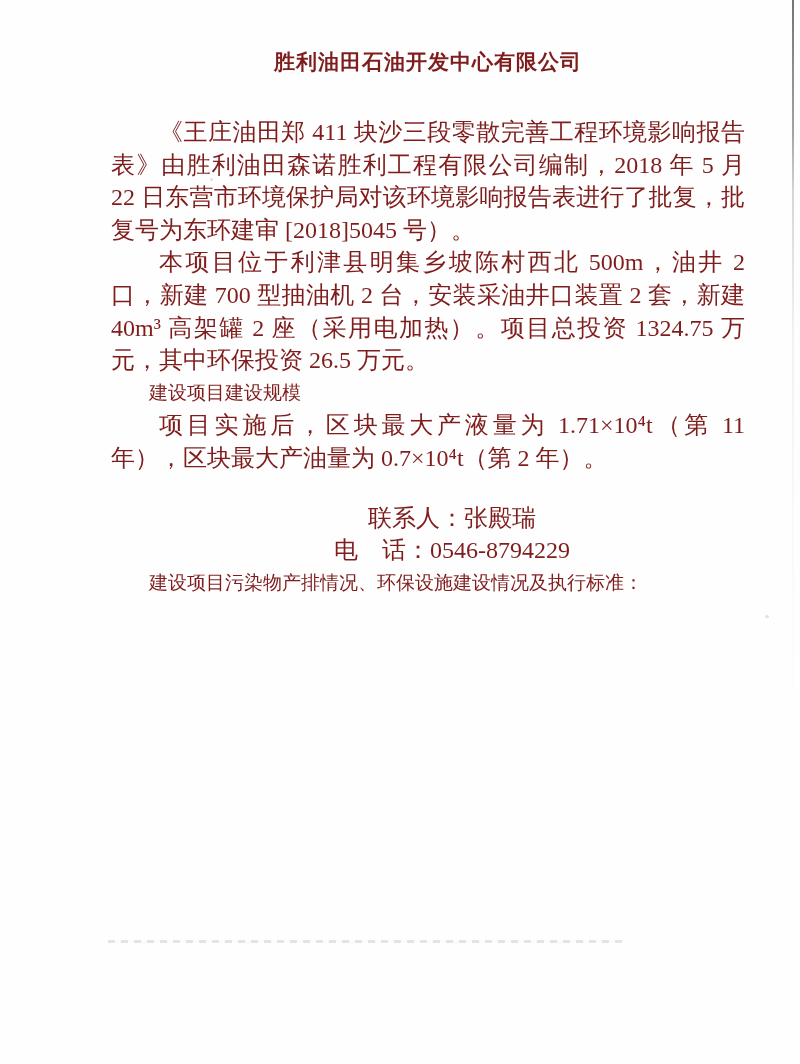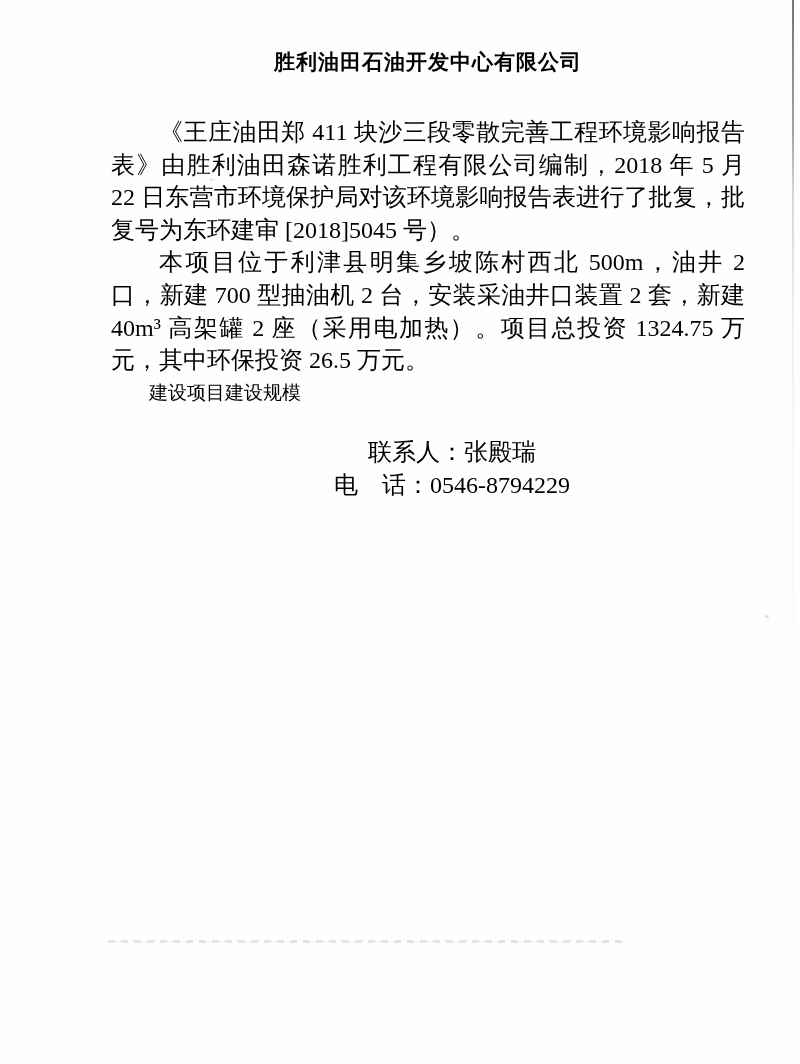--- a/index.html
+++ b/index.html
@@ -7,21 +7,21 @@
     padding: 0;
     background: #ffffff;
   }
   .page {
     position: relative;
     width: 800px;
     height: 1064px;
     background: #fefefe;
     overflow: hidden;
     font-family: "Liberation Serif", "DejaVu Serif", serif;
-    color: #000000;
+    color: #7f1d1d;
   }
   .content {
     position: absolute;
     left: 111px;
     top: 42px;
     width: 634px;
   }
   .doc-title {
     text-align: center;
     font-weight: bold;
@@ -98,23 +98,25 @@
     <div class="title-block">
       <div class="doc-title">胜利油田石油开发中心有限公司</div>
     </div>
 
     <p class="para">《王庄油田郑 411 块沙三段零散完善工程环境影响报告表》由胜利油田森诺胜利工程有限公司编制，2018 年 5 月 22 日东营市环境保护局对该环境影响报告表进行了批复，批复号为东环建审 [2018]5045 号）。</p>
 
     <p class="para">本项目位于利津县明集乡坡陈村西北 500m，油井 2 口，新建 700 型抽油机 2 台，安装采油井口装置 2 套，新建 40m³ 高架罐 2 座（采用电加热）。项目总投资 1324.75 万元，其中环保投资 26.5 万元。</p>
 
     <p class="heading">建设项目建设规模</p>
 
+    <p class="para">项目实施后，区块最大产液量为 1.71×10⁴t（第 11 年），区块最大产油量为 0.7×10⁴t（第 2 年）。</p>
 
 
     <p class="para no-justify gap-before"><span>联系人：</span><span>张殿瑞</span></p>
 
     <p class="para no-justify"><span>电　话：</span><span>0546-8794229</span></p>
 
+    <p class="heading">建设项目污染物产排情况、环保设施建设情况及执行标准：</p>
 
 
 
   </div>
 </div>
 
 </body></html>

